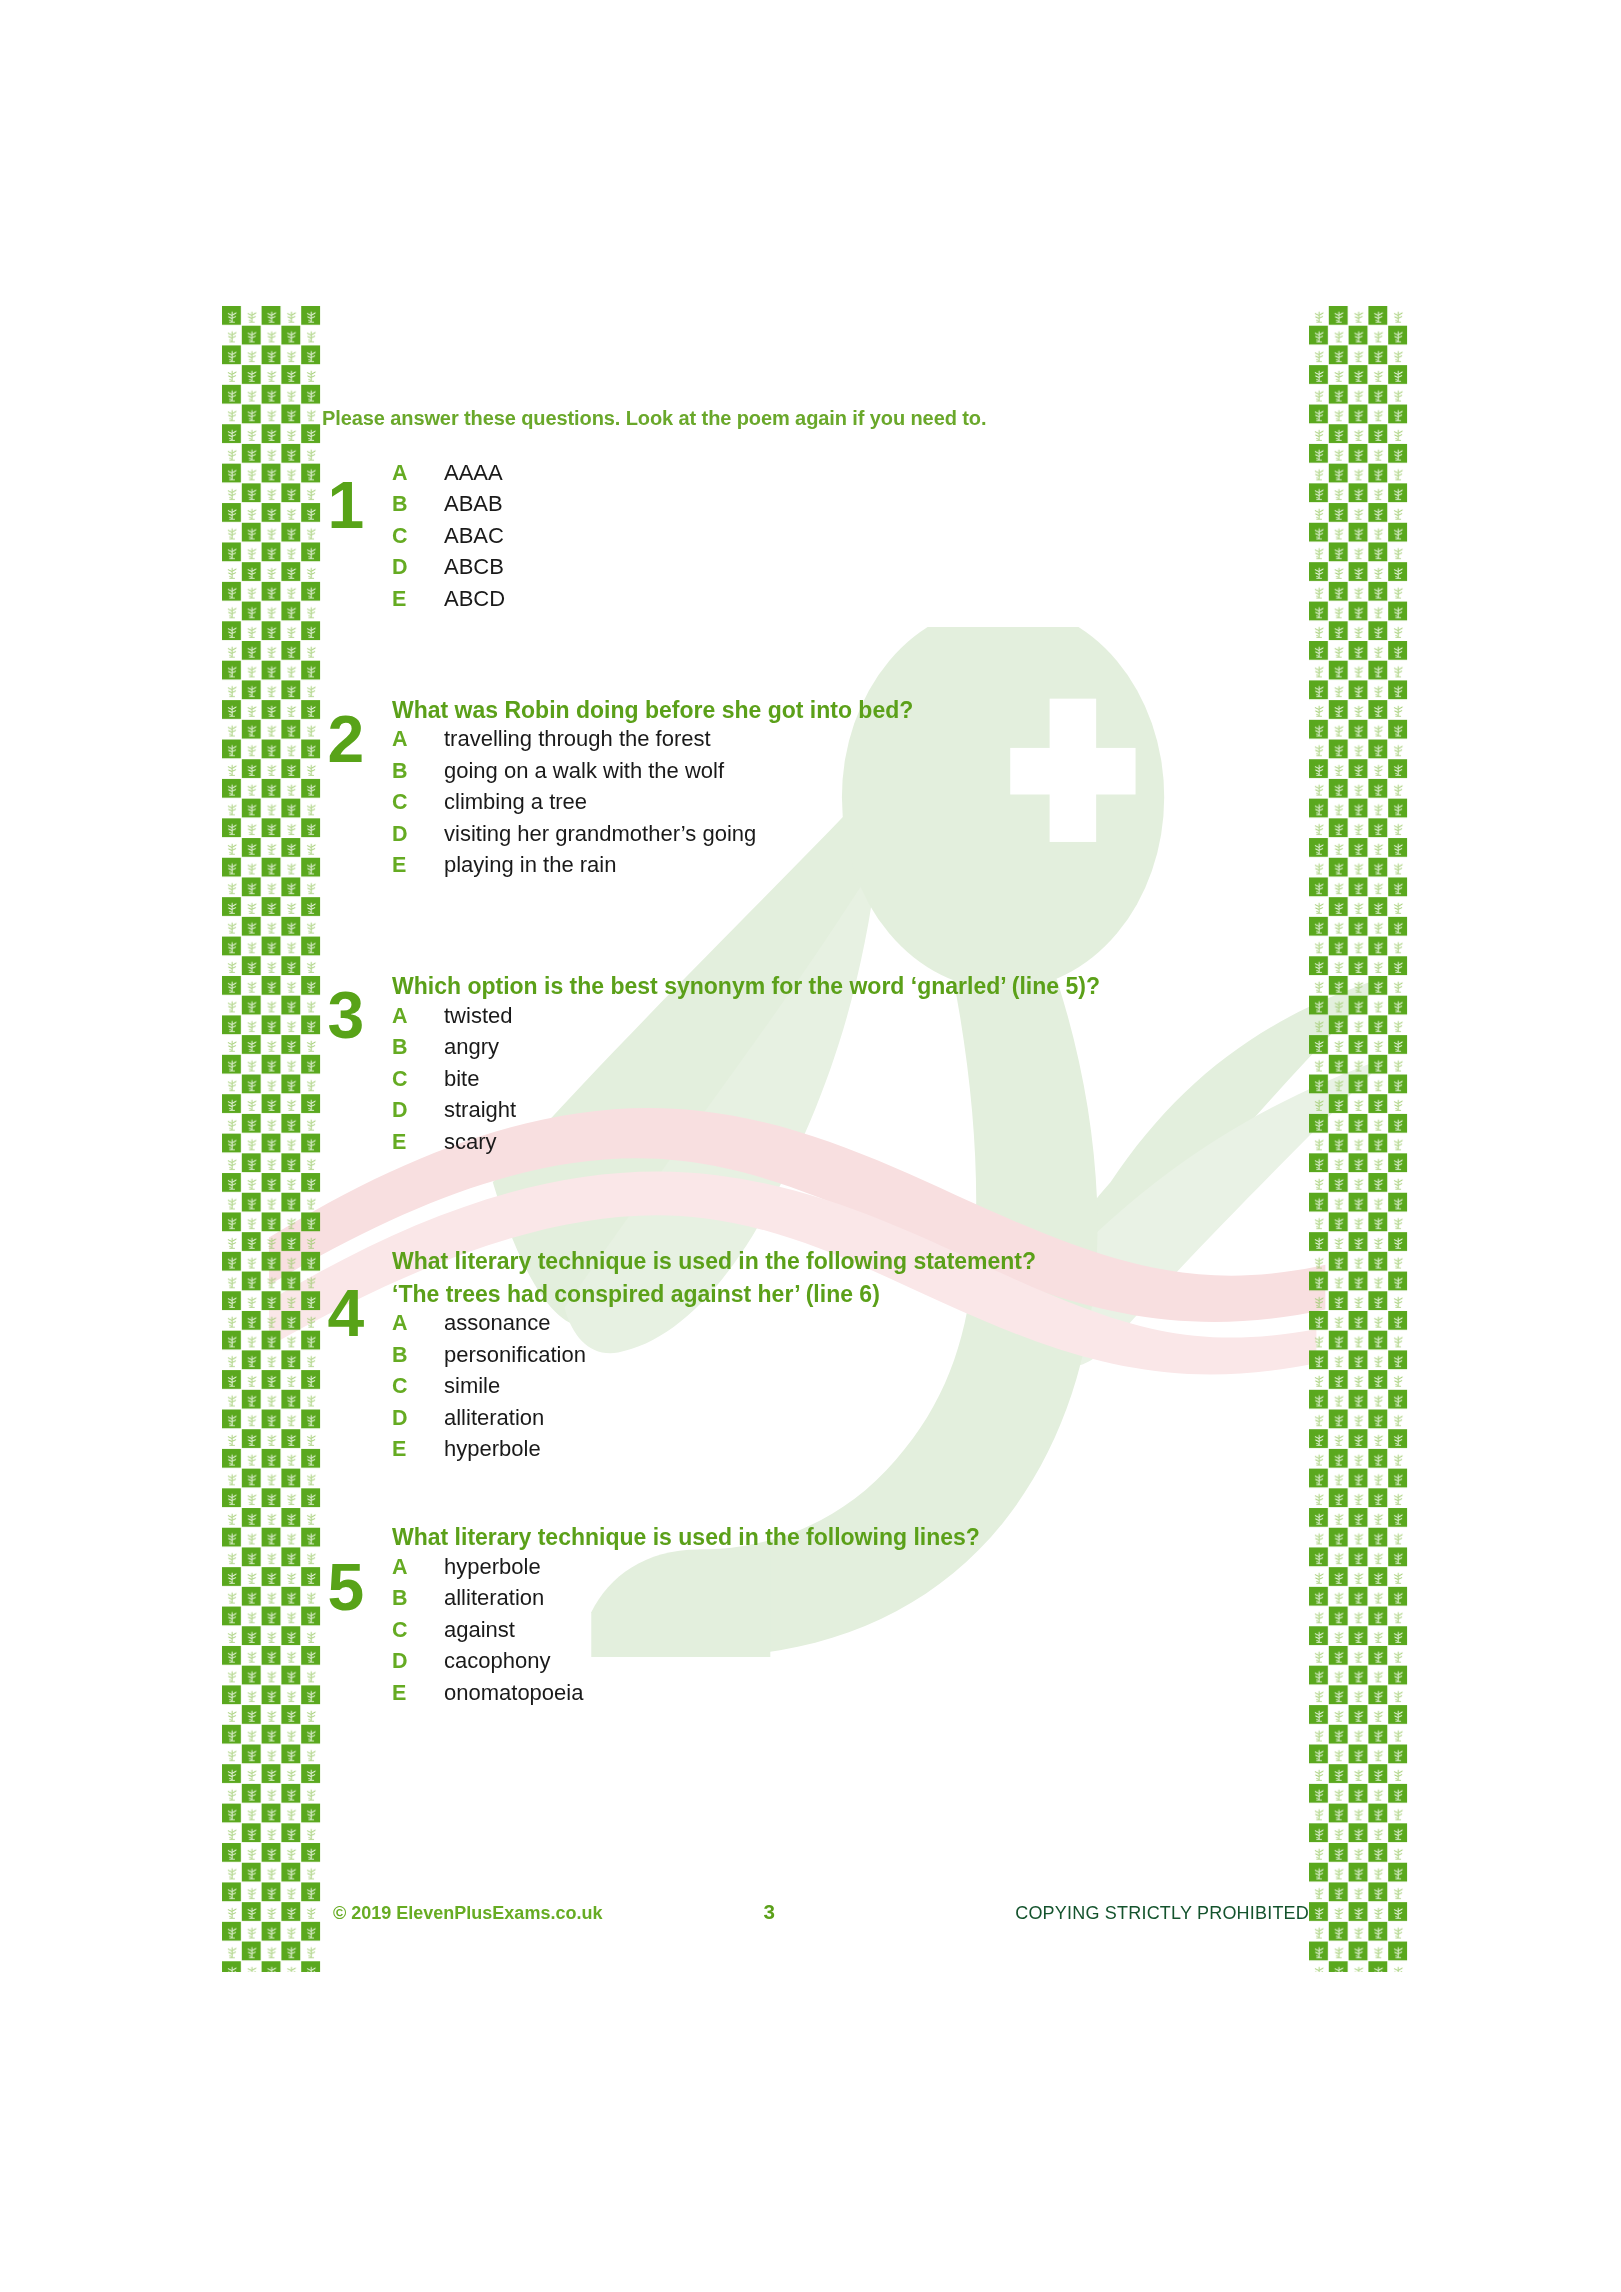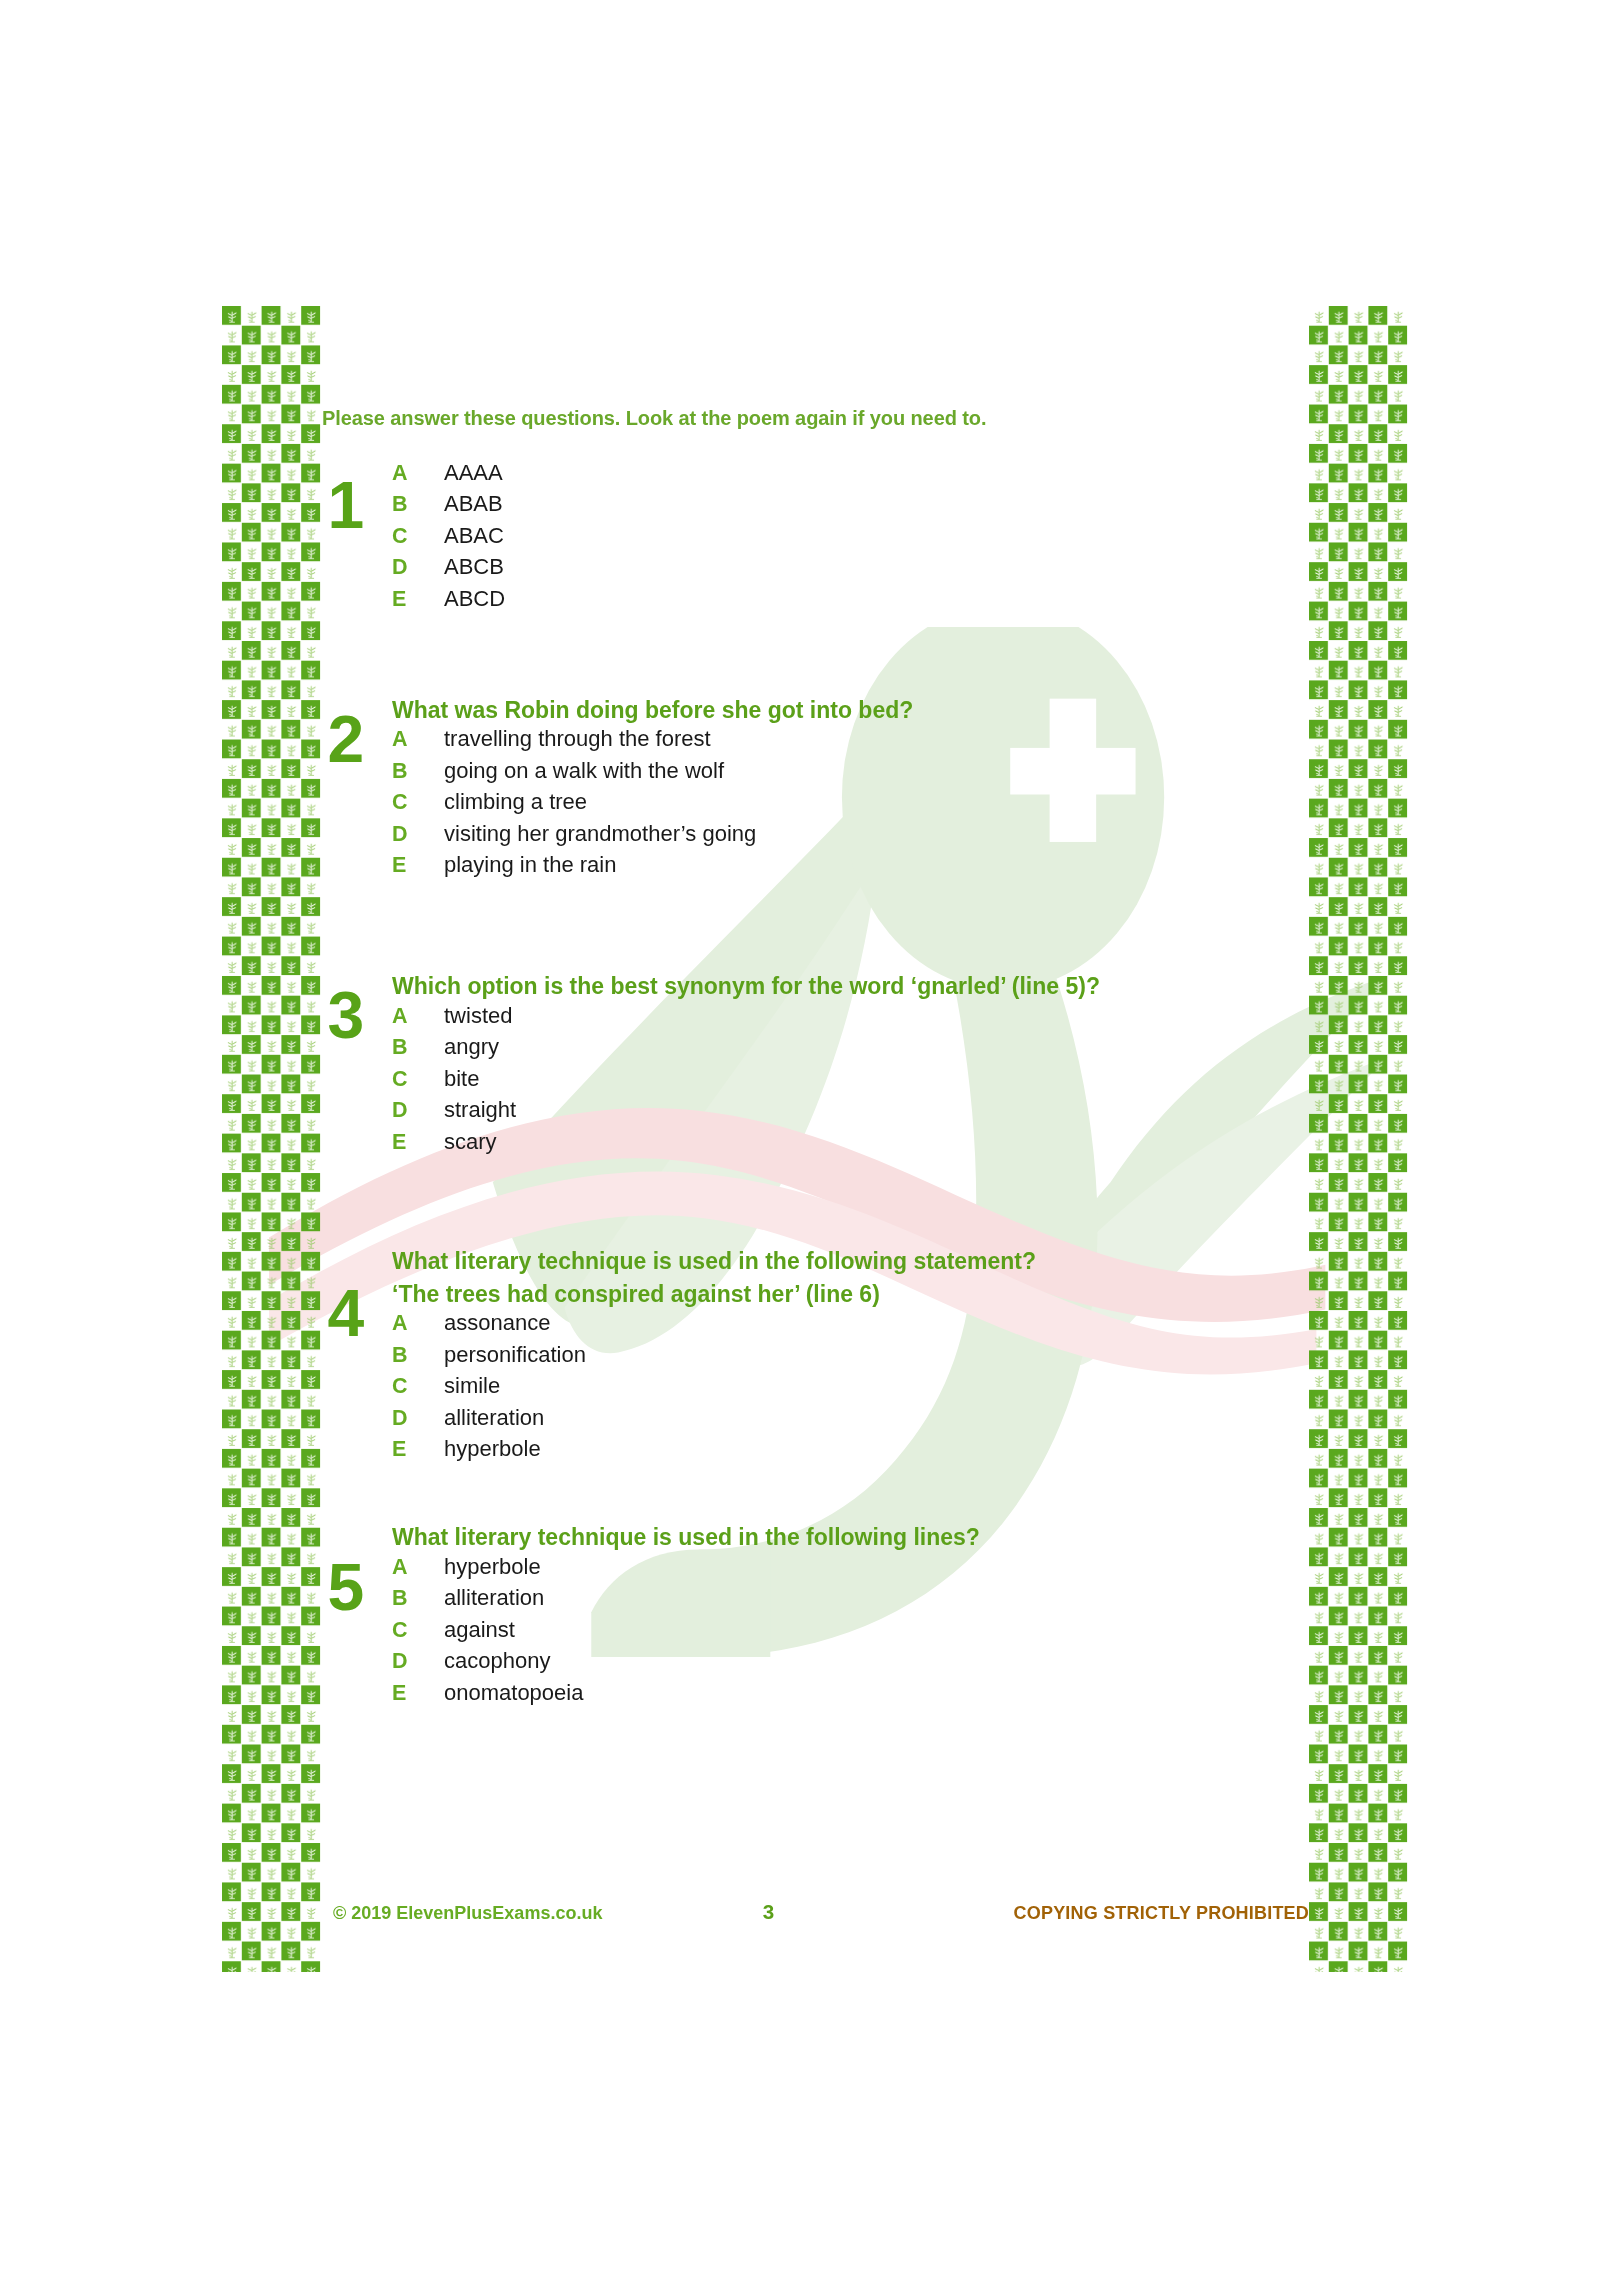--- a/index.html
+++ b/index.html
@@ -160,23 +160,23 @@
   }
   .footer-pagenum {
     color: #5ba019;
     font-size: 20.6px;
     font-weight: bold;
     flex: 1 1 auto;
     text-align: center;
     padding-right: 79px;
   }
   .footer-notice {
-    color: #a16207;
+    color: #14532d;
     font-size: 18px;
-    font-weight: bold;
+    font-weight: normal;
     flex: 0 0 auto;
     letter-spacing: 0.2px;
   }
 </style>
 </head>
 <body>
 
 <div id="page">
 
   <svg id="watermark" viewBox="0 0 1250 1150" preserveAspectRatio="none" aria-hidden="true">

